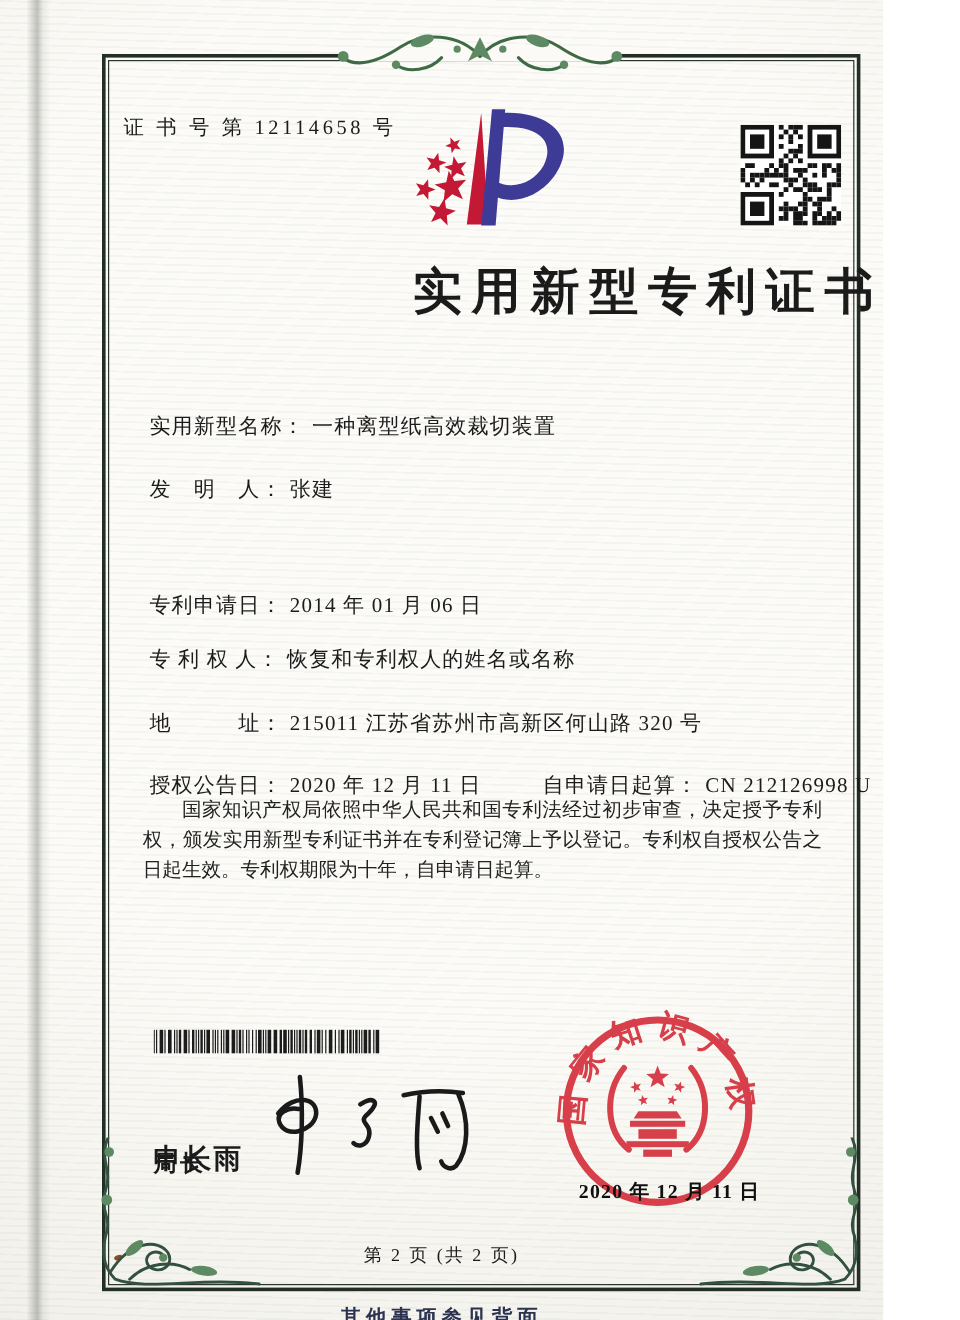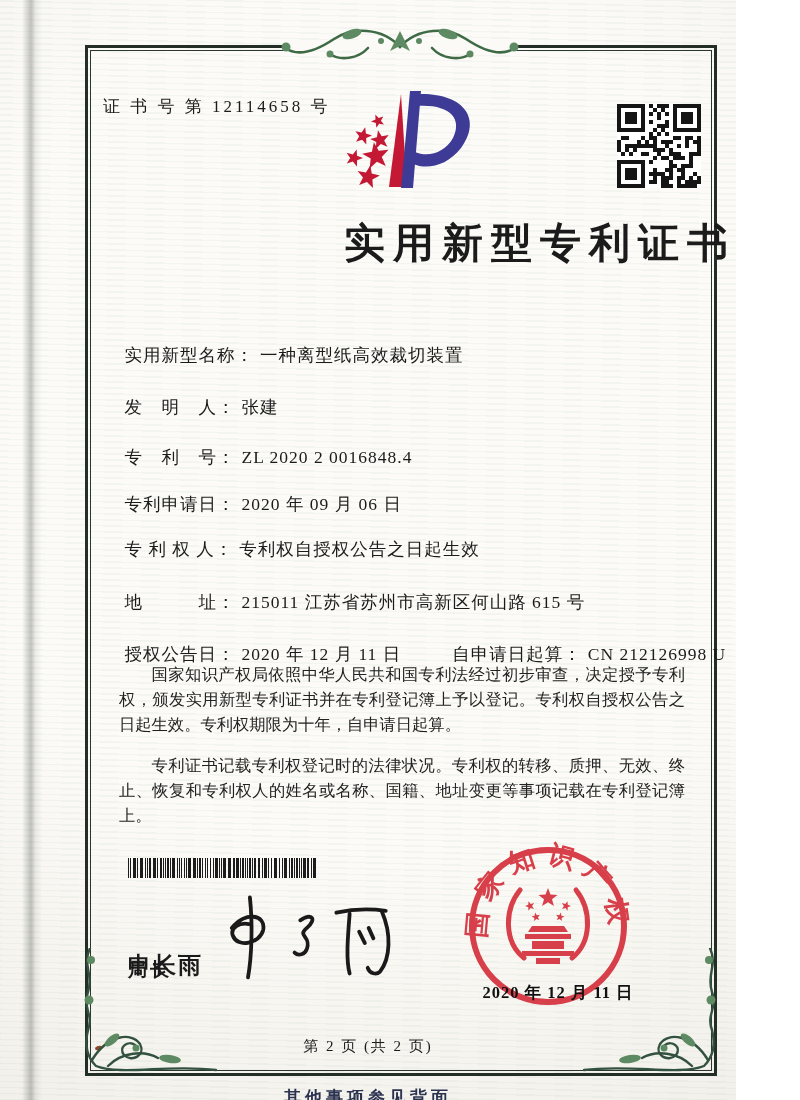--- a/index.html
+++ b/index.html
@@ -259,42 +259,38 @@
   </svg>
 
   <div class="title">实用新型专利证书</div>
 
   <div class="row" style="top:374px">
     <span>发　明　人：</span><span class="val">张建</span>
   </div>
   <div class="row" style="top:322px">
     <span>实用新型名称：</span><span class="val">一种离型纸高效裁切装置</span>
   </div>
-  <div class="row" style="top:424px">
-    <span>专　利　号：</span><span class="val">ZL 2020 2 0016848.4</span>
-  </div>
   <div class="row" style="top:471px">
-    <span>专利申请日：</span><span class="val">2020 年 09 月 06 日</span>
+    <span>专利申请日：</span><span class="val">2014 年 01 月 06 日</span>
   </div>
   <div class="row" style="top:516px">
-    <span>专 利 权 人：</span><span class="val">专利权自授权公告之日起生效</span>
+    <span>专 利 权 人：</span><span class="val">恢复和专利权人的姓名或名称</span>
   </div>
   <div class="row" style="top:569px">
-    <span>地　　　址：</span><span class="val">215011 江苏省苏州市高新区何山路 615 号</span>
+    <span>地　　　址：</span><span class="val">215011 江苏省苏州市高新区何山路 320 号</span>
   </div>
   <div class="row" style="top:621px;right:100px">
     <span>授权公告日：</span><span class="val">2020 年 12 月 11 日</span>
     <span class="grant">
       <span>自申请日起算：</span><span class="val">CN 212126998 U</span>
     </span>
   </div>
 
   <div class="paras">
     <p>国家知识产权局依照中华人民共和国专利法经过初步审查，决定授予专利权，颁发实用新型专利证书并在专利登记簿上予以登记。专利权自授权公告之日起生效。专利权期限为十年，自申请日起算。</p>
-    <p>专利证书记载专利权登记时的法律状况。专利权的转移、质押、无效、终止、恢复和专利权人的姓名或名称、国籍、地址变更等事项记载在专利登记簿上。</p>
   </div>
 
   <svg class="barcode" id="barcode-svg" width="190" height="20" viewBox="0 0 190 20">
     <g id="barcode-bars">
         <rect x="0" y="0" width="1" height="20" fill="#1c1c1c"></rect>
         <rect x="2" y="0" width="1" height="20" fill="#1c1c1c"></rect>
         <rect x="5" y="0" width="3" height="20" fill="#1c1c1c"></rect>
         <rect x="9" y="0" width="1" height="20" fill="#1c1c1c"></rect>
         <rect x="12" y="0" width="3" height="20" fill="#1c1c1c"></rect>
         <rect x="17" y="0" width="1" height="20" fill="#1c1c1c"></rect>

